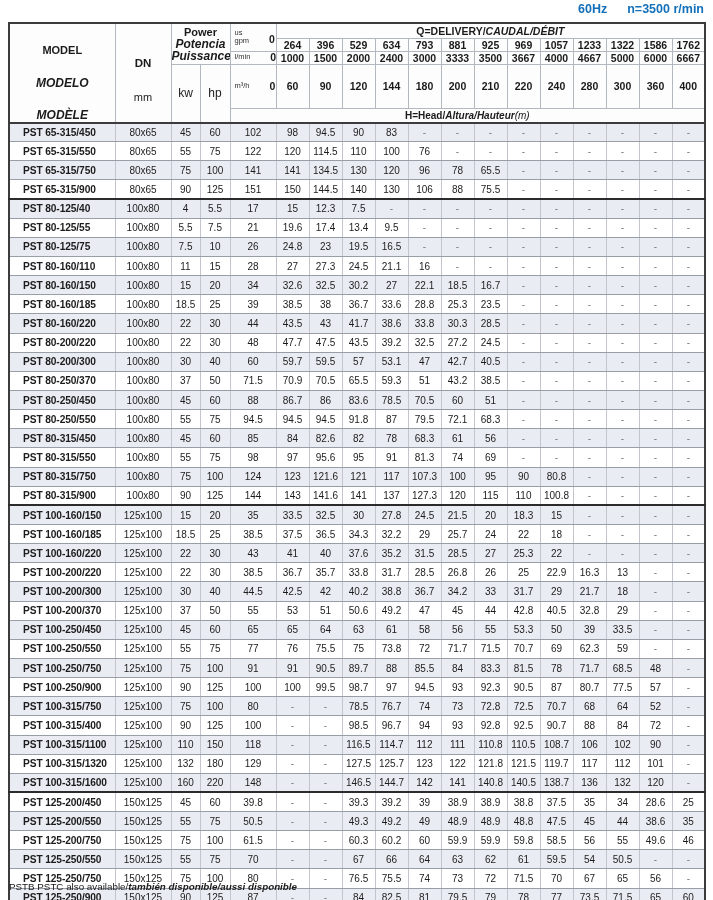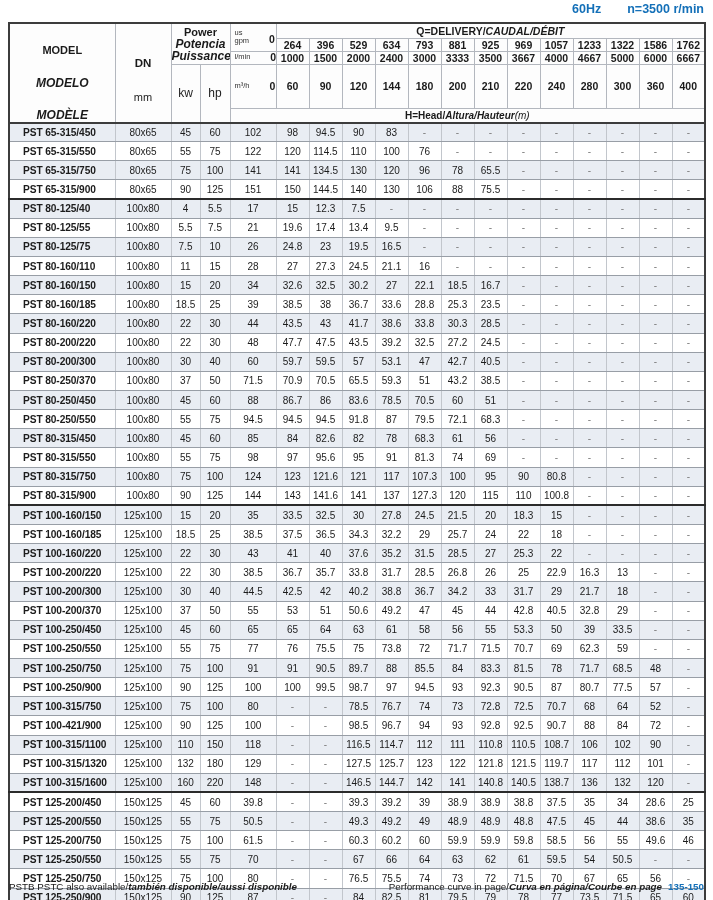--- a/index.html
+++ b/index.html
@@ -4,21 +4,21 @@
 <style>
   * { box-sizing: border-box; }
   html,body { margin:0; padding:0; background:#ffffff; }
   .page {
     position:relative; width:713px; height:900px; background:#fff;
     font-family:"Liberation Sans", sans-serif; color:#1a1a1a; overflow:hidden;
   }
 
   
   .freqbar { position:absolute; top:2px; right:9px; font-size:12.5px; font-weight:bold; color:#1470b8; }
-  .freqbar .speed { margin-left:26px; }
+  .freqbar .speed { margin-left:20px; }
 
   
   .wm { position:absolute; pointer-events:none; background:rgba(255,255,255,.45); }
   .wm1 { left:60px; top:130px; width:260px; height:46px; transform:rotate(38deg); }
   .wm2 { left:60px; top:230px; width:260px; height:46px; transform:rotate(-38deg); }
 
   table.spec {
     position:absolute; top:22px; left:8px; width:697px;
     border-collapse:collapse; table-layout:fixed;
     border:2px solid #3c3c3c;
@@ -808,21 +808,21 @@
           <td>73</td>
           <td>72.8</td>
           <td>72.5</td>
           <td>70.7</td>
           <td>68</td>
           <td>64</td>
           <td>52</td>
           <td class="dash">-</td>
         </tr>
         <tr>
-          <td class="model">PST 100-421/900</td>
+          <td class="model">PST 100-315/400</td>
           <td>125x100</td>
           <td>90</td>
           <td>125</td>
           <td>100</td>
           <td class="dash">-</td>
           <td class="dash">-</td>
           <td>98.5</td>
           <td>96.7</td>
           <td>94</td>
           <td>93</td>
@@ -1014,18 +1014,15 @@
           <td>65</td>
           <td>60</td>
         </tr>
       </tbody>
   </table>
 
   <div class="footer">
     <div>
       <span class="ft-b">PSTB PSTC also available/</span><span class="ft-i">también disponible/aussi disponible</span>
     </div>
-    <div>
-      <span class="ft-b">Performance curve in page/</span><span class="ft-i">Curva en página/Courbe en page</span><span class="ft-pages">135-150</span>
-    </div>
   </div>
 
 </div>
 
 </body></html>

